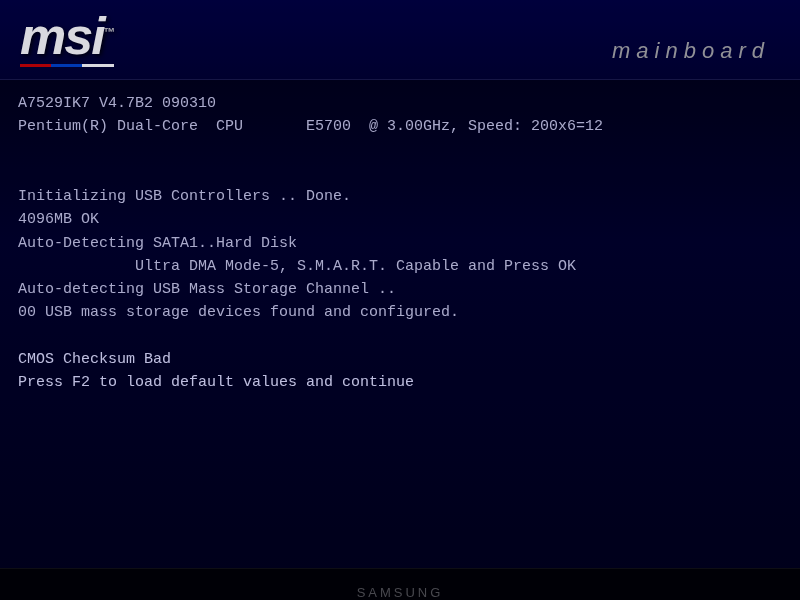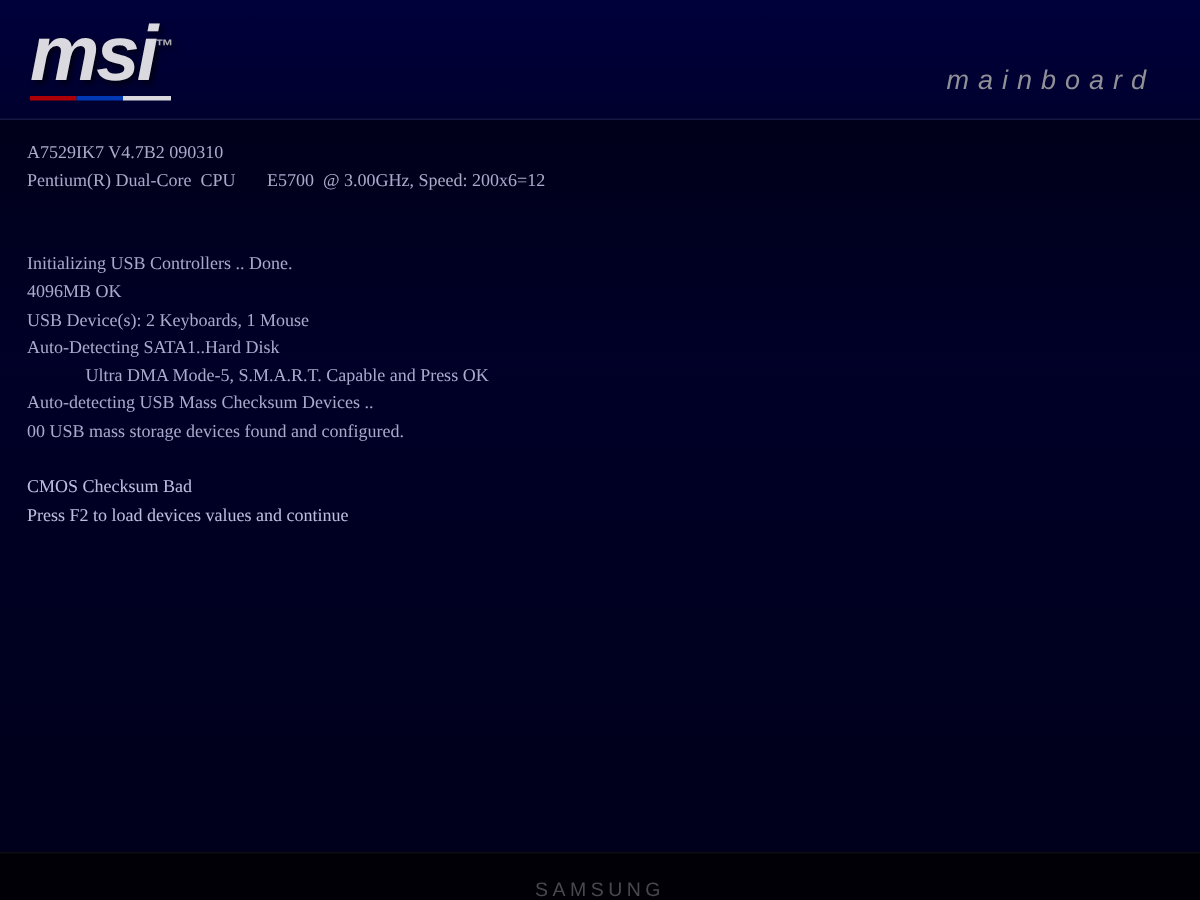--- a/index.html
+++ b/index.html
@@ -73,37 +73,37 @@
       background: #0044cc;
     }
 
     .msi-line-white {
       flex: 1;
       background: #fff;
     }
 
     .mainboard-text {
       font-family: Arial, sans-serif;
-      font-size: 18px;
+      font-size: 22px;
       color: #aaa;
       letter-spacing: 6px;
       font-style: italic;
       margin-right: 10px;
       align-self: flex-end;
       padding-bottom: 5px;
       margin-left: 36px;
     }
 
     
     .bios-content {
       flex: 1;
       padding: 12px 18px;
       color: #d0d0ff;
-      font-family: Liberation Serif, serif;
-      font-size: 12px;
+      font-family: Liberation Mono, monospace;
+      font-size: 15px;
       line-height: 1.55;
     }
 
     .bios-line {
       white-space: pre;
       color: #c8c8e8;
     }
 
     .bios-line.blank {
       height: 1.55em;
@@ -158,28 +158,27 @@
   </div>
 
   <div class="bios-content">
 
   <div class="bios-line">A7529IK7 V4.7B2 090310</div>
       <div class="bios-line">Pentium(R) Dual-Core  CPU       E5700  @ 3.00GHz, Speed: 200x6=12</div>
       <div class="bios-line blank">&nbsp;</div>
       <div class="bios-line blank">&nbsp;</div>
       <div class="bios-line">Initializing USB Controllers .. Done.</div>
       <div class="bios-line">4096MB OK</div>
-      <div class="bios-line">USB Device(s): 2 Keyboards, 1 Mouse</div>
       <div class="bios-line">Auto-Detecting SATA1..Hard Disk</div>
       <div class="bios-line">             Ultra DMA Mode-5, S.M.A.R.T. Capable and Press OK</div>
-      <div class="bios-line">Auto-detecting USB Mass Checksum Devices ..</div>
+      <div class="bios-line">Auto-detecting USB Mass Storage Channel ..</div>
       <div class="bios-line">00 USB mass storage devices found and configured.</div>
       <div class="bios-line blank">&nbsp;</div>
       <div class="bios-line warning">CMOS Checksum Bad</div>
-      <div class="bios-line warning">Press F2 to load devices values and continue</div>
+      <div class="bios-line warning">Press F2 to load default values and continue</div>
     </div>
 
   <div class="bottom-bar">
     <span class="samsung-label">SAMSUNG</span>
   </div>
 
   <div class="crt-overlay"></div>
 </div>
 
 </body></html>

